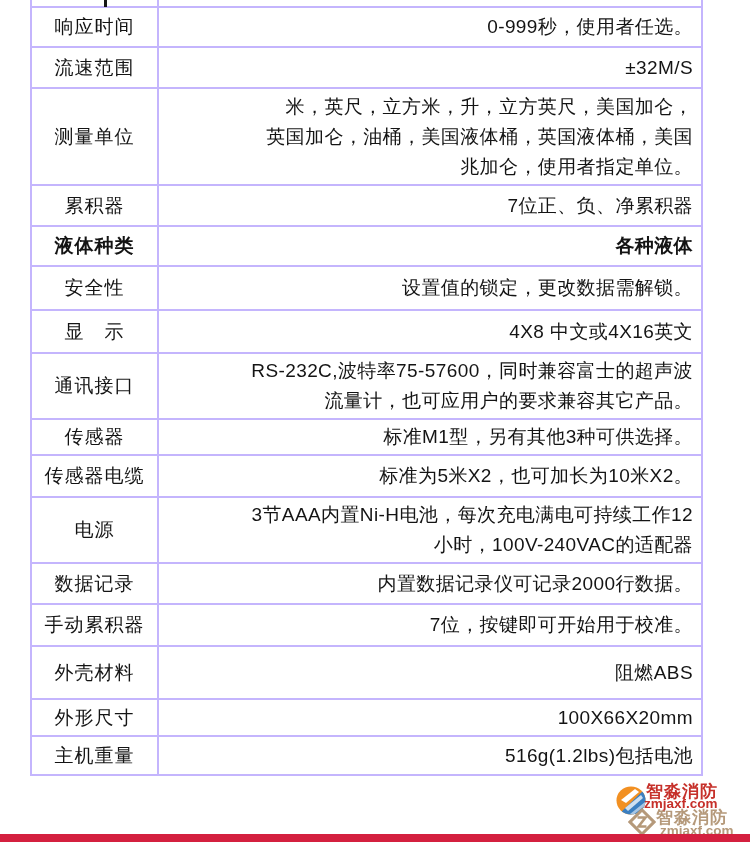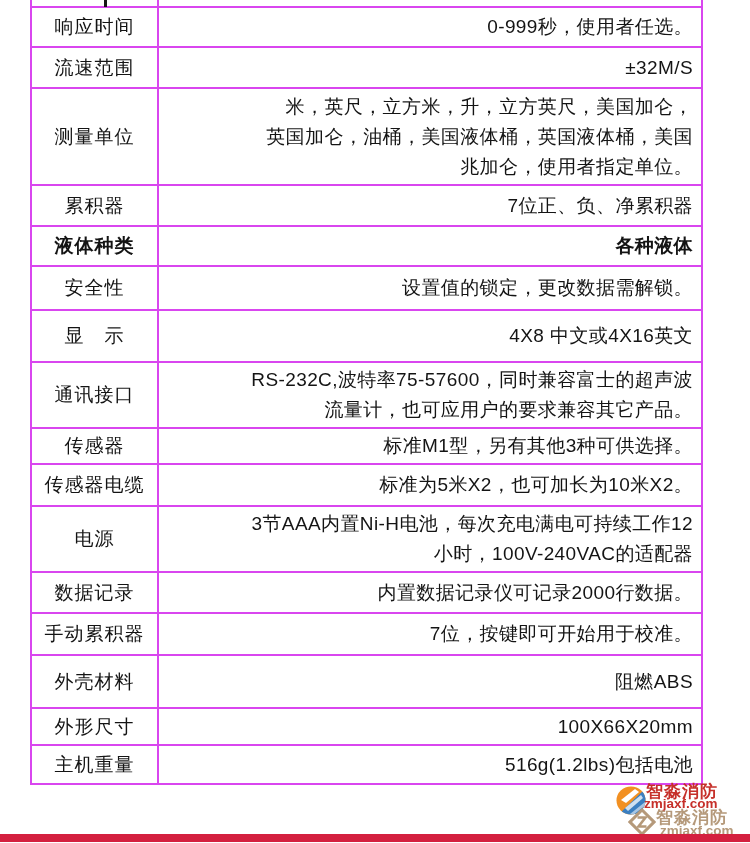--- a/index.html
+++ b/index.html
@@ -15,21 +15,21 @@
 
   
   table.spec {
     position: absolute;
     left: 30px; top: 0;
     width: 673px;
     border-collapse: collapse;
     table-layout: fixed;
   }
   table.spec td {
-    border: 2px solid #d946ef;
+    border: 2px solid #c4b5fd;
     vertical-align: middle;
     box-sizing: border-box;
   }
   col.col-label { width: 127px; }
   td.label {
     text-align: center;
     font-size: 19px;
     line-height: 26px;
     letter-spacing: 1px;
     padding: 2px 1px;
@@ -107,21 +107,21 @@
           <td class="value">7位正、负、净累积器</td>
         </tr>
         <tr style="height: 40px; font-weight: bold;">
           <td class="label">液体种类</td>
           <td class="value">各种液体</td>
         </tr>
         <tr style="height: 44px;">
           <td class="label">安全性</td>
           <td class="value">设置值的锁定，更改数据需解锁。</td>
         </tr>
-        <tr style="height: 52px; padding-left: 36px;">
+        <tr style="height: 43px; padding-left: 36px;">
           <td class="label">显　示</td>
           <td class="value">4X8 中文或4X16英文</td>
         </tr>
         <tr style="height: 65px;">
           <td class="label">通讯接口</td>
           <td class="value">RS-232C,波特率75-57600，同时兼容富士的超声波
 流量计，也可应用户的要求兼容其它产品。</td>
         </tr>
         <tr style="height: 35px;">
           <td class="label">传感器</td>

